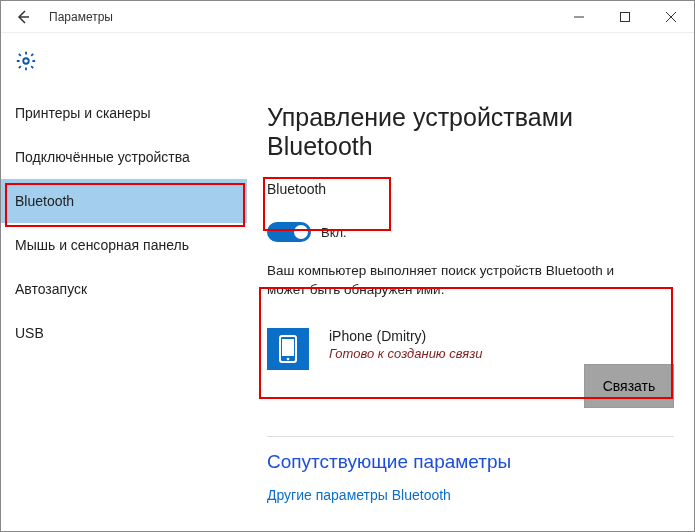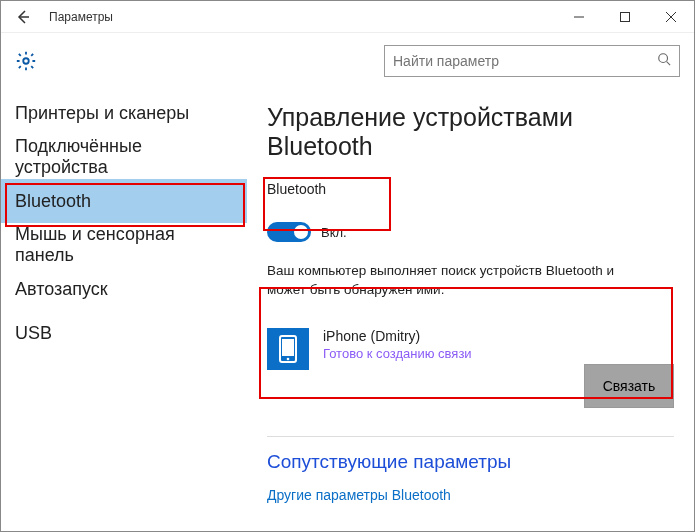--- a/index.html
+++ b/index.html
@@ -13,46 +13,46 @@
 
   .header-row { height: 56px; display: flex; align-items: center; padding: 0 14px; }
   .gear { width: 22px; height: 22px; margin-right: 14px; color: #0b58a5; display: flex; align-items: center; justify-content: center; }
   .header-title { font-size: 18px; font-weight: 600; letter-spacing: 0.5px; color: #222; }
   .search-box { margin-left: auto; width: 296px; height: 32px; border: 1px solid #999; display: flex; align-items: center; padding: 0 8px; color: #777; }
   .search-box input { border: none; outline: none; flex: 1; font-size: 14px; color: #555; background: transparent; }
   .search-icon { color: #666; }
 
   .content { display: flex; height: calc(100% - 88px); }
   .sidebar { width: 246px; border-right: none; padding-top: 2px; }
-  .side-item { height: 44px; display: flex; align-items: center; padding: 0 14px; font-size: 18px; color: #222; cursor: default; }
+  .side-item { height: 44px; display: flex; align-items: center; padding: 0 14px; font-size: 14px; color: #222; cursor: default; }
   .side-item.active { background: #a3ceee; }
 
   .hl-red { border: 2px solid #e50000; }
   .side-hl { position: absolute; left: 4px; top: 182px; width: 240px; height: 44px; pointer-events: none; }
 
   .main { flex: 1; padding: 14px 20px 10px 20px; position: relative; overflow: hidden; }
   .page-title { font-size: 25px; font-weight: 400; color: #222; margin-bottom: 18px; }
 
   .bt-block { position: relative; display: inline-block; padding: 2px 10px 6px 0; }
   .bt-label { font-size: 14px; color: #222; margin-bottom: 8px; }
   .toggle-row { display: flex; align-items: center; gap: 10px; margin-top: 25px; }
   .toggle { width: 44px; height: 20px; border-radius: 10px; background: #0b6fc7; position: relative; }
   .toggle-knob { position: absolute; right: 3px; top: 3px; width: 14px; height: 14px; border-radius: 50%; background: #fff; }
   .toggle-text { font-size: 13px; color: #222; }
   .bt-hl { position: absolute; left: -4px; top: -2px; width: 128px; height: 54px; pointer-events: none; }
 
   .desc { font-size: 13.5px; color: #222; margin-top: 14px; line-height: 1.4; max-width: 400px; }
 
   .device-hl { position: absolute; left: 258px; top: 286px; width: 414px; height: 112px; pointer-events: none; }
 
-  .device-row { display: flex; align-items: flex-start; gap: 14px; margin-top: 28px; position: relative; }
+  .device-row { display: flex; align-items: flex-start; gap: 20px; margin-top: 28px; position: relative; }
   .device-icon { width: 42px; height: 42px; background: #0b6fc7; display: flex; align-items: center; justify-content: center; }
   .device-icon svg { fill: #fff; }
   .device-info .dname { font-size: 14px; color: #222; }
-  .device-info .dstat { font-size: 13px; color: #8b5cf6; margin-top: 2px; }
+  .device-info .dstat { font-size: 13px; color: #7f1d1d; margin-top: 2px; font-style: italic; }
   .pair-btn { margin-left: auto; margin-top: 36px; width: 90px; height: 44px; background: #a3a3a3; border: 1px solid #999; font-size: 14px; display: flex; align-items: center; justify-content: center; }
 
   .divider { height: 1px; background: #ddd; margin: 28px 0 14px 0; }
   .related-title { font-size: 19px; font-weight: 400; color: #1d4ed8; margin-bottom: 14px; }
   .link { color: #0b6fc7; font-size: 14px; }
 </style>
 </head>
 <body>
 
 <div class="titlebar">
@@ -82,29 +82,20 @@
       </div>
   </div>
 </div>
 
 <div class="header-row">
   <div class="gear">
     <svg width="22" height="22" viewBox="0 0 24 24" fill="none" stroke="#0b58a5" stroke-width="2">
         <circle cx="12" cy="12" r="3"></circle>
         <path d="M12 2v3M12 19v3M4.2 4.2l2.1 2.1M17.7 17.7l2.1 2.1M2 12h3M19 12h3M4.2 19.8l2.1-2.1M17.7 6.3l2.1-2.1"></path>
       </svg>
-  </div>
-  <div class="search-box">
-    <input type="text" placeholder="Найти параметр" style="">
-    <span class="search-icon">
-      <svg width="14" height="14" viewBox="0 0 16 16" fill="none" stroke="#666" stroke-width="1.3">
-          <circle cx="7" cy="7" r="5"></circle>
-          <line x1="11" y1="11" x2="15" y2="15"></line>
-        </svg>
-    </span>
   </div>
 </div>
 
 <div class="content">
   <div class="sidebar">
     <div class="side-item">Принтеры и сканеры</div>
     <div class="side-item">Подключённые устройства</div>
     <div class="side-item active">Bluetooth</div>
     <div class="side-item">Мышь и сенсорная панель</div>
     <div class="side-item">Автозапуск</div>

